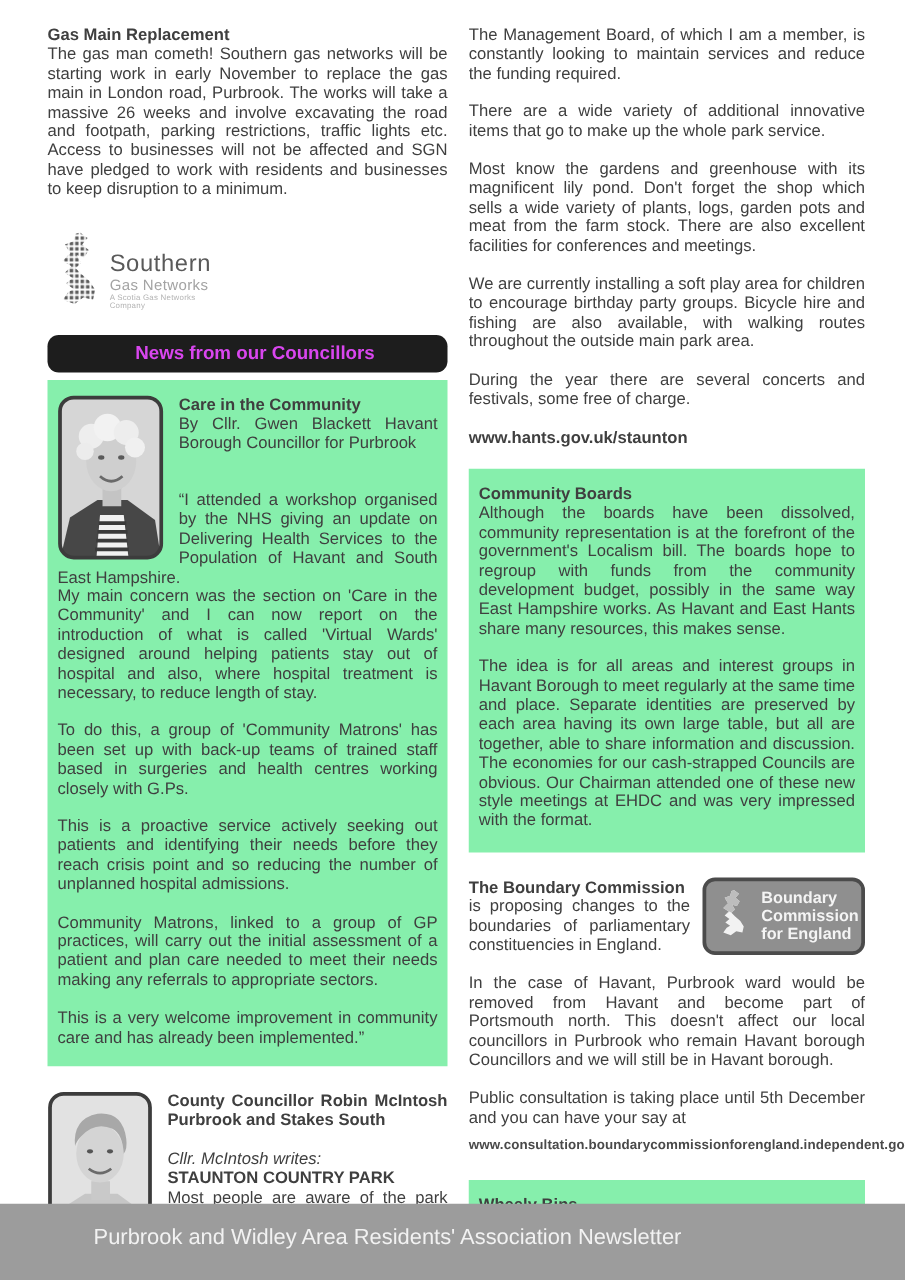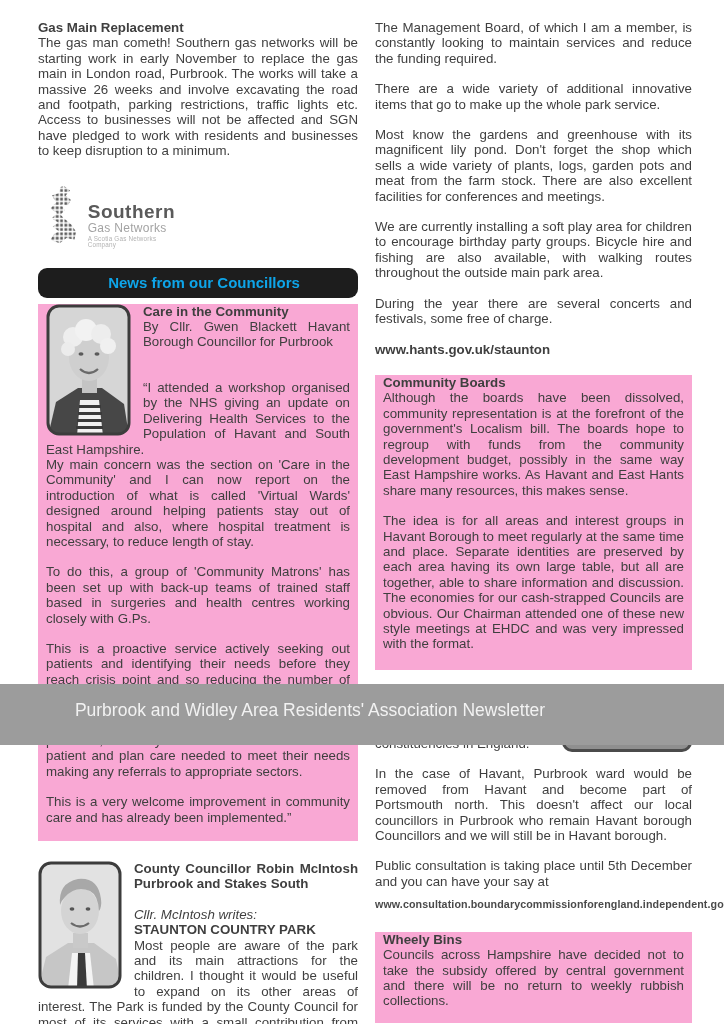--- a/index.html
+++ b/index.html
@@ -4,75 +4,75 @@
 <style>
   html,body { margin:0; padding:0; }
   body {
     width:724px; height:1024px;
     background:#ffffff;
     font-family:"Liberation Sans","DejaVu Sans",sans-serif;
     color:#3f3f3f;
     position:relative;
     overflow:hidden;
   }
-  .page { position:relative; width:724px; height:745px; background:#fff; }
+  .page { position:relative; width:724px; height:1024px; background:#fff; }
   .columns { display:flex; padding:20px 0 0 38px; gap:17px; }
   .col-left  { width:320px; flex:0 0 320px; }
   .col-right { width:317px; flex:0 0 317px; }
 
   p, h3, h4 { margin:0; font-size:13.3px; line-height:15.4px; }
   p { text-align:justify; margin-bottom:15px; }
   .no-gap { margin-bottom:0; }
   h3, h4 { font-weight:bold; }
   .italic { font-style:italic; }
   .bold { font-weight:bold; }
 
   
   .sgn-block { display:flex; margin:4px 0 10px 0; }
   .sgn-logo { width:148px; flex:0 0 148px; display:flex; align-items:flex-start; padding-top:6px; }
   .sgn-map { width:48px; height:78px; }
   .sgn-words { margin-left:2px; padding-top:22px; line-height:1; }
-  .sgn-brand1 { font-size:19px; font-weight:bold; color:#5a5a5a; letter-spacing:0.5px; }
+  .sgn-brand1 { font-size:19px; font-weight:normal; color:#5a5a5a; letter-spacing:0.5px; }
   .sgn-brand2 { font-size:12px; color:#a3a3a3; margin-top:1px; letter-spacing:0.3px; }
   .sgn-tagline { font-size:6.3px; color:#b3b3b3; margin-top:2px; letter-spacing:0.2px; }
   .sgn-text { flex:1; padding-top:2px; }
   .sgn-text p { margin-bottom:0; }
   .sgn-gap { height:15px; }
 
   
   .news-bar {
-    background:#1d1d1d; color:#0ea5e9;
+    background:#1d1d1d; color:#d946ef;
     border-radius:9px; height:30px;
     display:flex; align-items:center; justify-content:center;
     font-weight:bold; font-size:15px;
     margin:2px 0 6px 0;
     padding-left:12px;
   }
 
   
-  .gray-box { background:#f9a8d4; padding:0 8px 1px 8px; }
+  .gray-box { background:#86efac; padding:12px 8px 1px 8px; }
   .care-box { margin-bottom:20px; }
 
   
   .photo { float:left; margin:0 12px 4px 0; }
   .photo svg { display:block; }
 
   .byline { margin-bottom:15px; }
   .clearfix::after { content:""; display:block; clear:both; }
 
   
   .bc-logo {
     float:right; margin:0 0 8px 10px;
     width:130px; height:62px;
     background:#8f8f8f;
     border:3px solid #4b4b4b;
     border-radius:10px;
     box-sizing:border-box;
     display:flex; align-items:center;
-    padding:4px 24px;
+    padding:4px 6px;
   }
   .bc-map { width:30px; height:48px; flex:0 0 30px; }
   .bc-words { color:#f4f4f4; font-size:13px; line-height:14.5px; margin-left:8px; font-weight:bold; }
   .small-url { font-size:10.7px; font-weight:bold; color:#4a4a4a; letter-spacing:0.1px; }
 
   
   .footer {
     position:absolute; left:0; bottom:0;
     width:724px; height:61px;
     background:#9c9c9c;

